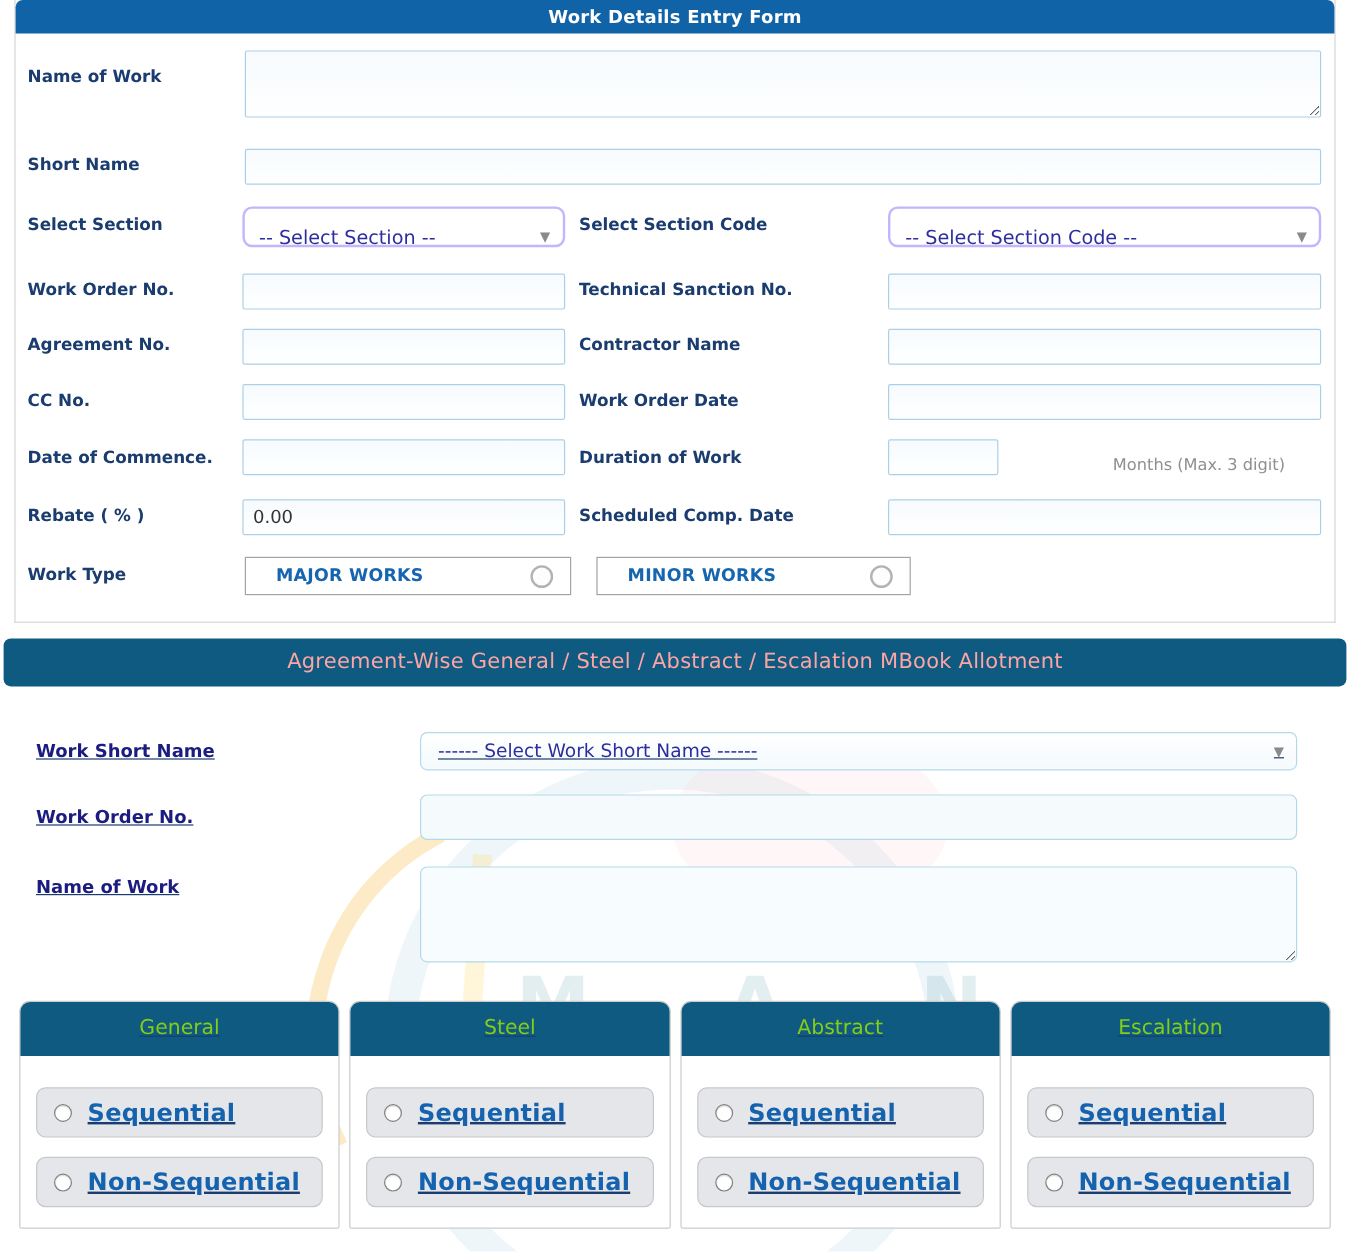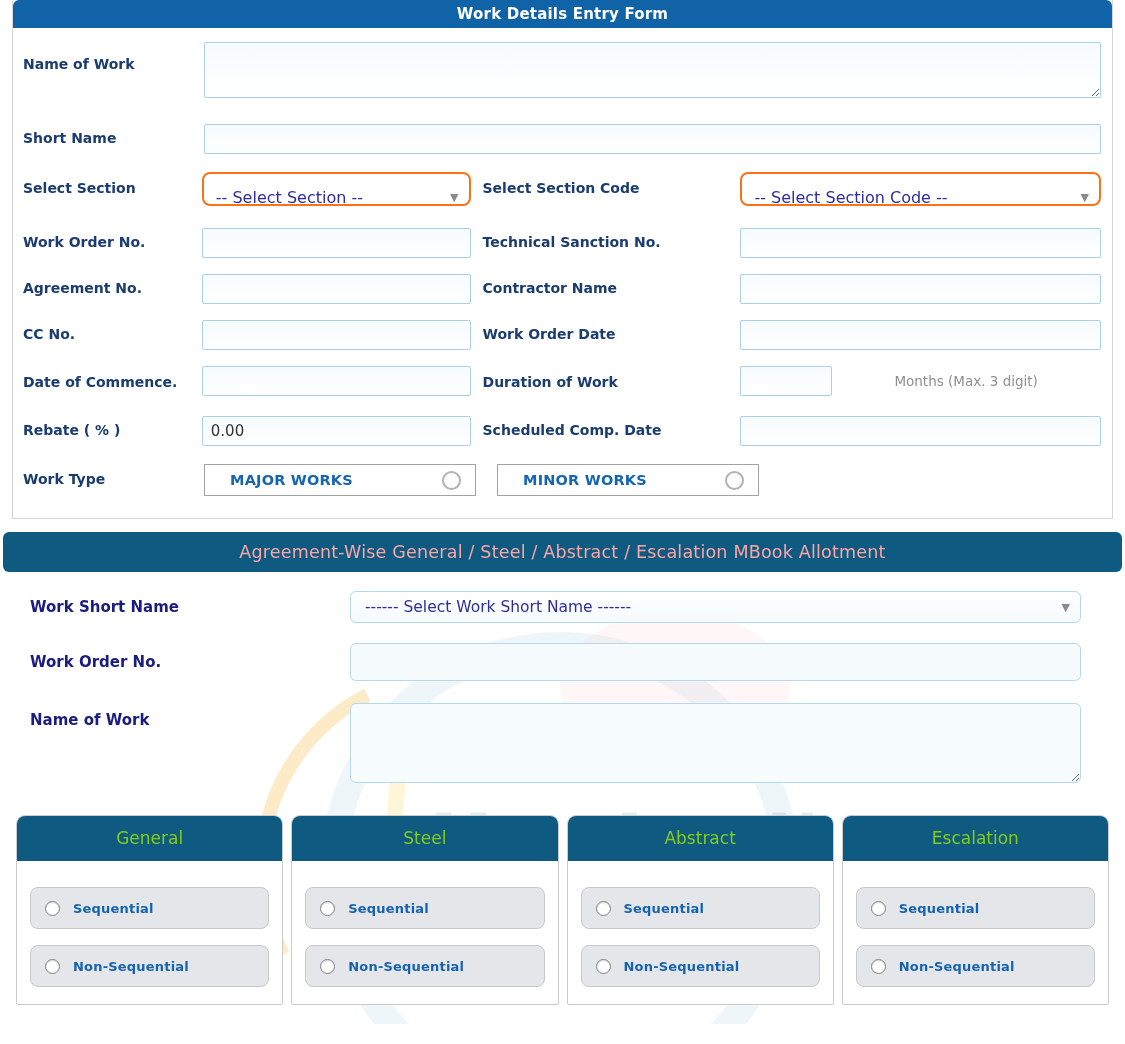--- a/index.html
+++ b/index.html
@@ -30,21 +30,21 @@
 
   .txt {
     width:100%; height:30px; border:1px solid #abcfe8; border-radius:2px;
     background:linear-gradient(#f7fbfe,#feffff);
     font-family:inherit; font-size:15px; color:#333; padding:0 8px; outline:none;
   }
   textarea.txt { height:56px; resize:both; padding:5px 8px; }
   .wide { width:100%; }
 
   .sel {
-    height:34px; border:2px solid #f97316; border-radius:8px; background:#fff;
+    height:34px; border:2px solid #c4b5fd; border-radius:8px; background:#fff;
     display:flex; align-items:center; justify-content:space-between;
     padding:16px 10px 0 12px; cursor:pointer;
   }
   .sel .sel-text { color:#2d2d9e; font-size:16px; }
   .chev { color:#8a8a8a; font-size:11px; line-height:1; }
 
   .small-input { width:92px; }
   .hint { color:#8f8f8f; font-size:13.5px; margin-left:62px; white-space:nowrap; }
 
   .wt-box {
@@ -59,21 +59,21 @@
   }
   .wt-gap { width:21px; flex:0 0 auto; }
   .wt2 { width:262px; }
 
   
   .s2-bar {
     margin: 13px 3px 0 3px; background:#0e5a80; color:#fca5a5;
     height:40px; line-height:40px; text-align:center; font-size:17.5px;
     border-radius:6px; letter-spacing:.2px;
   }
-  .s2-content { position:relative; padding-top:19px; }
+  .s2-content { position:relative; padding-top:38px;text-decoration:underline; }
   .s2-fore { position:relative; z-index:1; }
 
   .row2 { display:flex; align-items:center; margin-bottom:20px; }
   .row2.top { align-items:flex-start; }
   .lbl2 { width:350px; padding-left:30px; color:#1c1c80; font-weight:bold; font-size:15px; }
   .row2.top .lbl2 { padding-top:8px; }
   .fb { width:731px; }
 
   .sel2 {
     height:32px; border:1px solid #b5d9ea; border-radius:6px;
@@ -101,21 +101,21 @@
     background:#e4e6ea; border:1px solid #c6c8cc; border-radius:8px;
     height:42px; display:flex; align-items:center; padding:0 14px;
     margin-bottom:16px; cursor:pointer;
   }
   .pill:last-child { margin-bottom:0; }
   .radio-sm {
     width:15px; height:15px; border-radius:50%; border:1px solid #808080;
     background:#fff; margin-right:13px; flex:0 0 auto;
     box-shadow: inset 0 1px 1px rgba(0,0,0,.15);
   }
-  .pill-lbl { color:#1563ae; font-weight:bold; font-size:13px; letter-spacing:.2px; }
+  .pill-lbl { color:#1563ae; font-weight:bold; font-size:20px; letter-spacing:.2px; }
 
   
   .wm { position:absolute; inset:0; overflow:hidden; z-index:0; pointer-events:none; }
   .wm-ring {
     position:absolute; left:320px; top:60px; width:480px; height:480px;
     border-radius:50%; border:26px solid rgba(130,185,215,0.13);
   }
   .wm-arc {
     position:absolute; left:255px; top:95px; width:400px; height:400px;
     border-radius:50%; border:14px solid transparent;
@@ -193,21 +193,21 @@
       <div class="lbl">CC No.</div>
       <div class="f1"><input class="txt" style=""></div>
       <div class="lbl lbl-r">Work Order Date</div>
       <div class="f2"><input class="txt" style=""></div>
     </div>
 
     <div class="row top" style="margin-bottom:20px;">
       <div class="lbl" style="padding-top:6px;">Date of Commence.</div>
       <div class="f1"><input class="txt" style=""></div>
       <div class="lbl lbl-r" style="padding-top:6px;">Duration of Work</div>
-      <div class="f2" style="display:flex; align-items:center;">
+      <div class="f2" style="display:flex; align-items:flex-end;gap:33px;">
         <input class="txt small-input" style="">
         <span class="hint">Months (Max. 3 digit)</span>
       </div>
     </div>
 
     <div class="row" style="margin-bottom:18px;">
       <div class="lbl">Rebate ( % )</div>
       <div class="f1"><input class="txt" value="0.00" style=""></div>
       <div class="lbl lbl-r">Scheduled Comp. Date</div>
       <div class="f2"><input class="txt" style=""></div>

